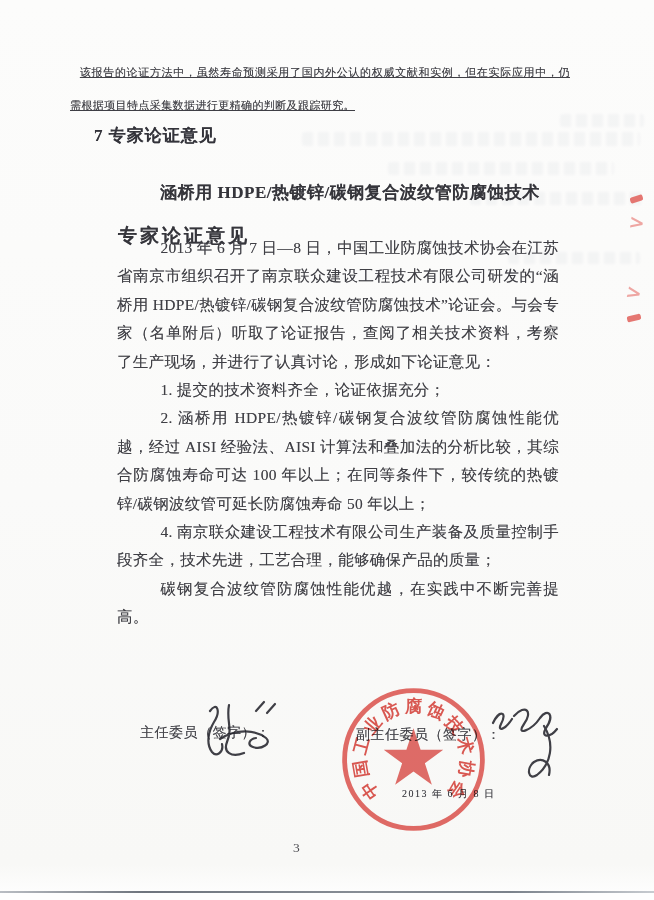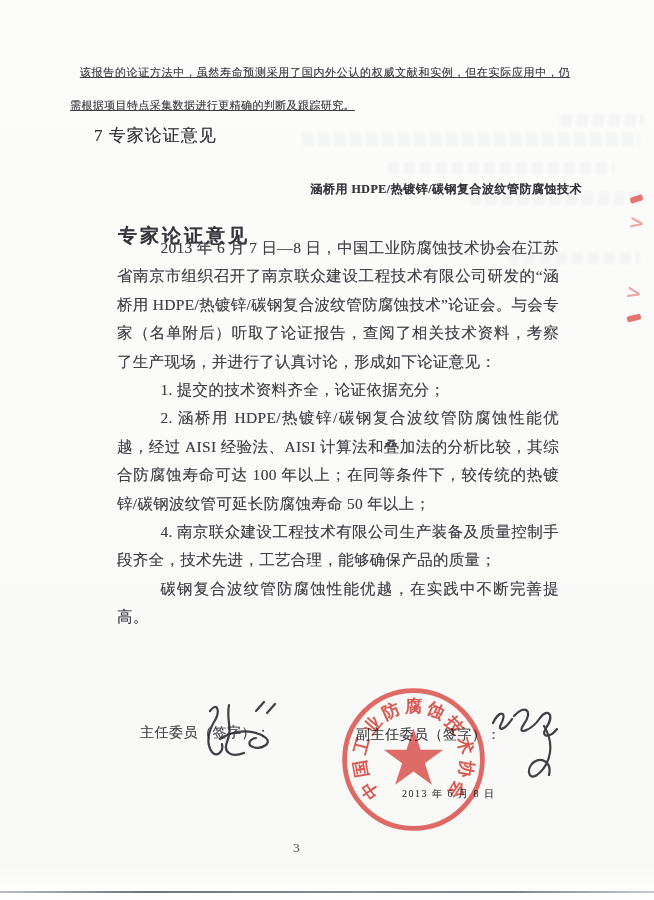--- a/index.html
+++ b/index.html
@@ -13,26 +13,26 @@
   
   .intro{
     left:70px;top:56px;width:500px;
     font-size:11px;line-height:32.5px;letter-spacing:.4px;
     text-align:justify;text-indent:.9em;
     text-shadow:0 0 .5px rgba(63,63,70,.55);
     text-decoration:underline;
   }
   .section-heading{
     left:94px;top:124px;
-    font-size:17px;font-weight:normal;color:#33333a;letter-spacing:1px;
+    font-size:17px;font-weight:bold;color:#33333a;letter-spacing:1px;
     text-shadow:0 0 .5px rgba(50,50,58,.6);
   }
   .doc-title{
-    left:118px;top:181px;width:464px;text-align:right;
-    font-size:12px;font-weight:bold;color:#35353b;letter-spacing:.5px;
+    left:118px;top:181px;width:464px;text-align:center;
+    font-size:17px;font-weight:bold;color:#35353b;letter-spacing:.5px;
     text-shadow:0 0 .5px rgba(50,50,58,.55);
   }
   .doc-subtitle{
     left:118px;top:223px;width:464px;text-align:left;
     font-size:19px;font-weight:bold;color:#35353b;letter-spacing:3px;
     text-shadow:0 0 .5px rgba(50,50,58,.55);
   }
   .doc-body{
     left:117px;top:234px;width:442px;
     font-size:15.5px;line-height:28.4px;letter-spacing:.3px;

